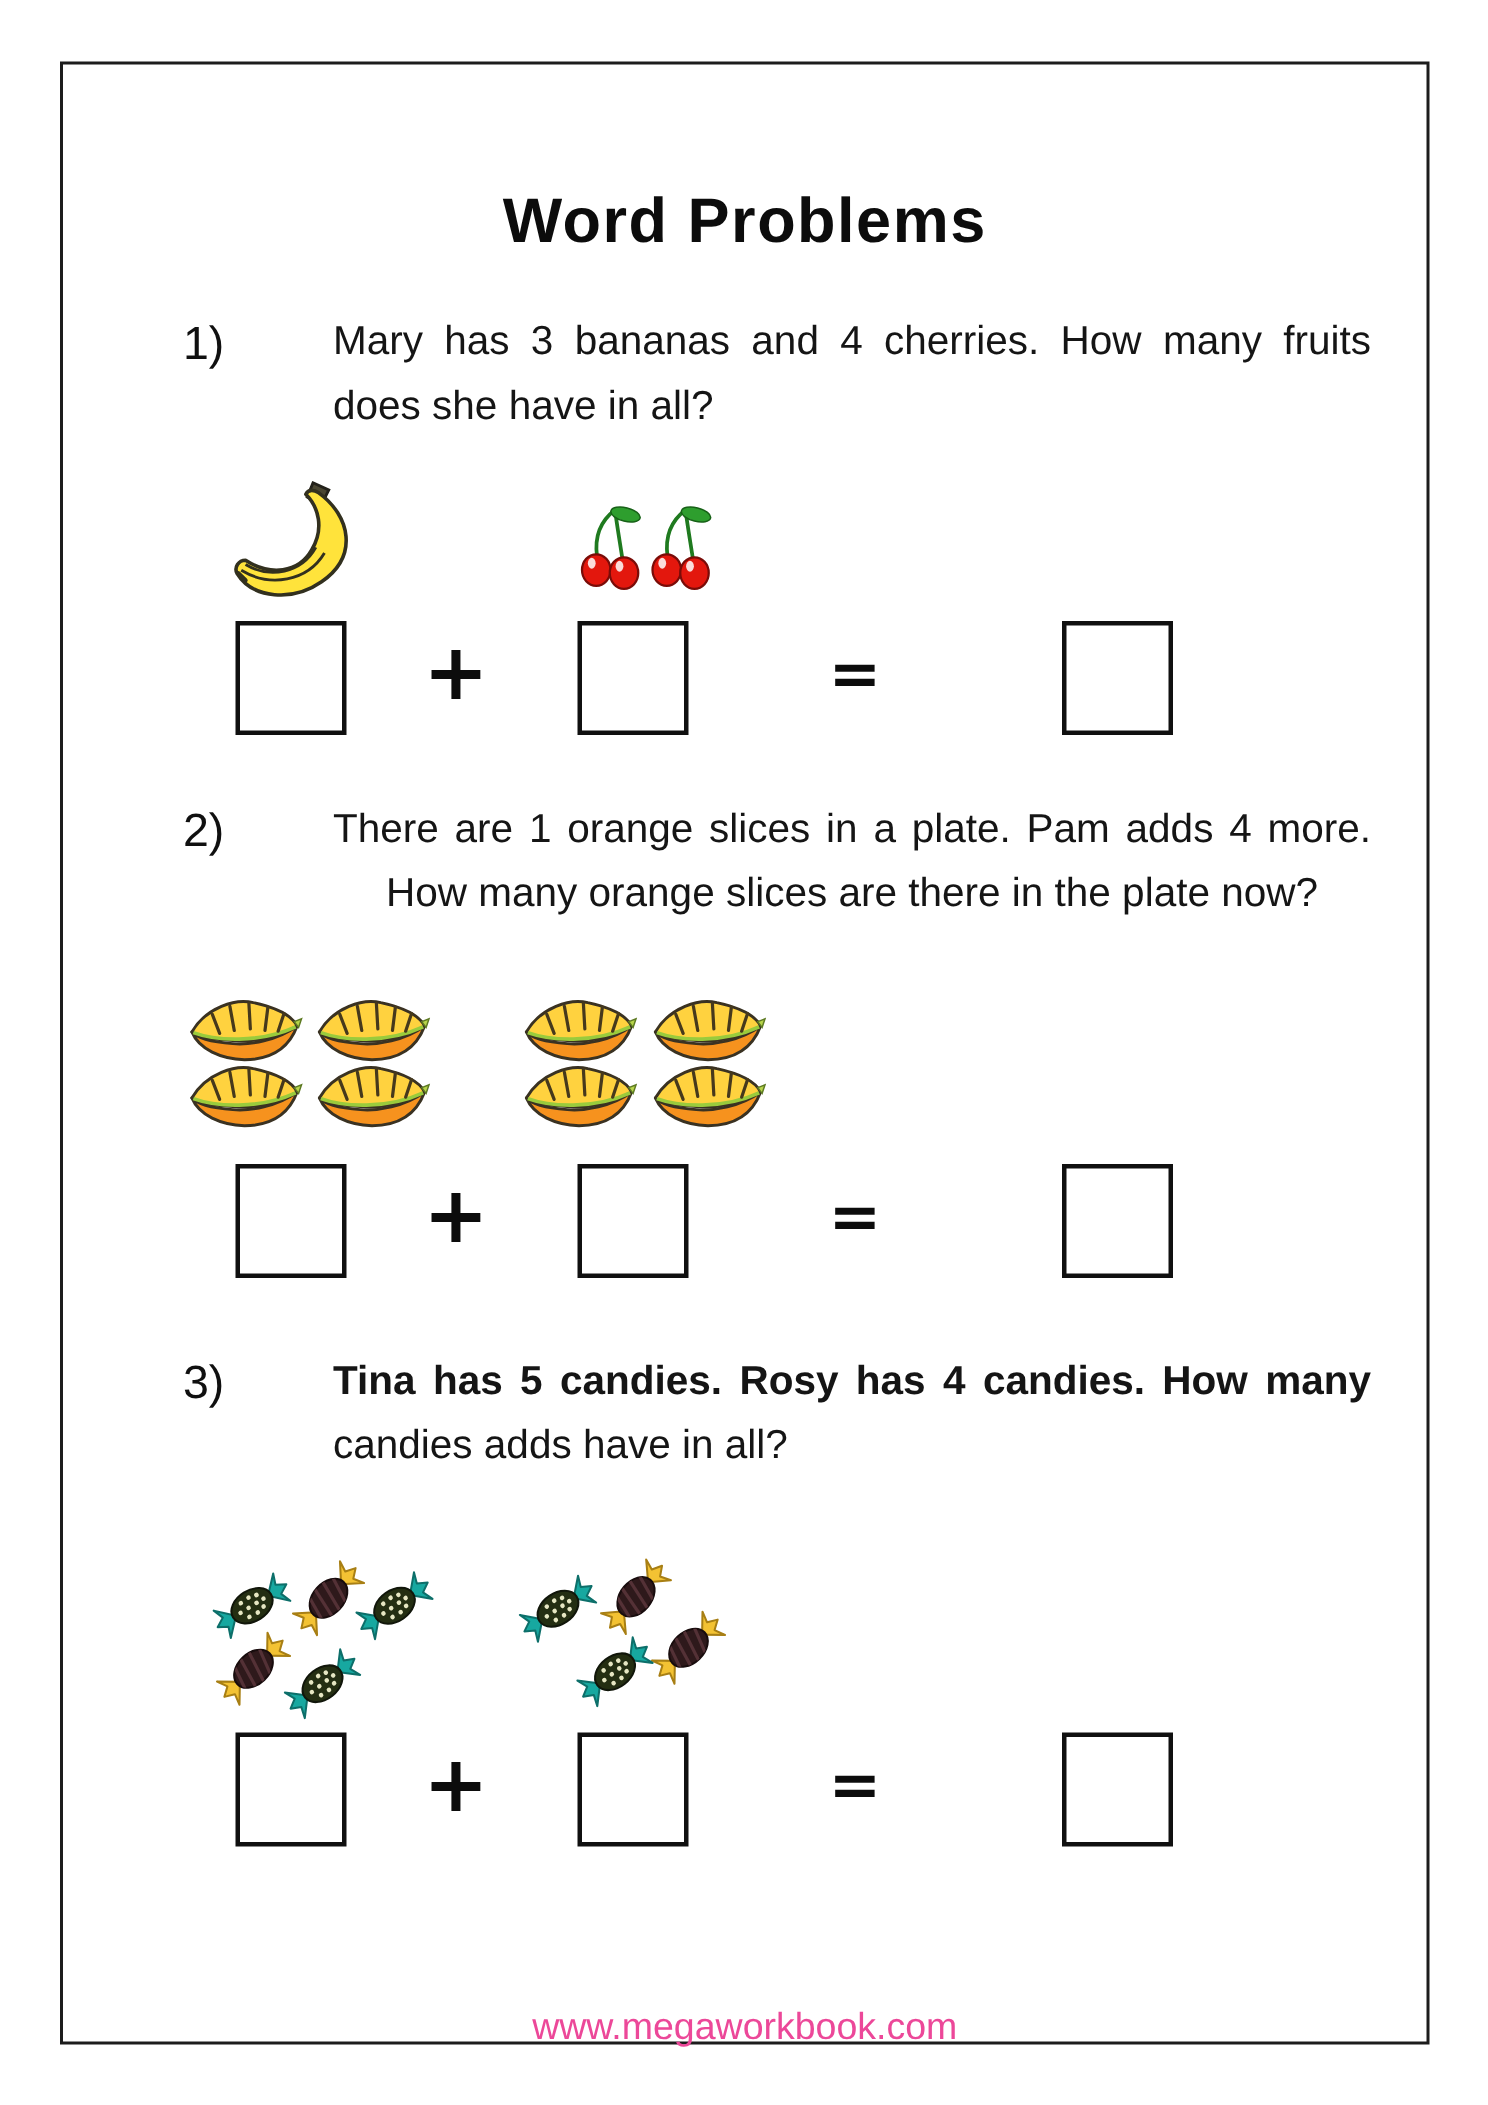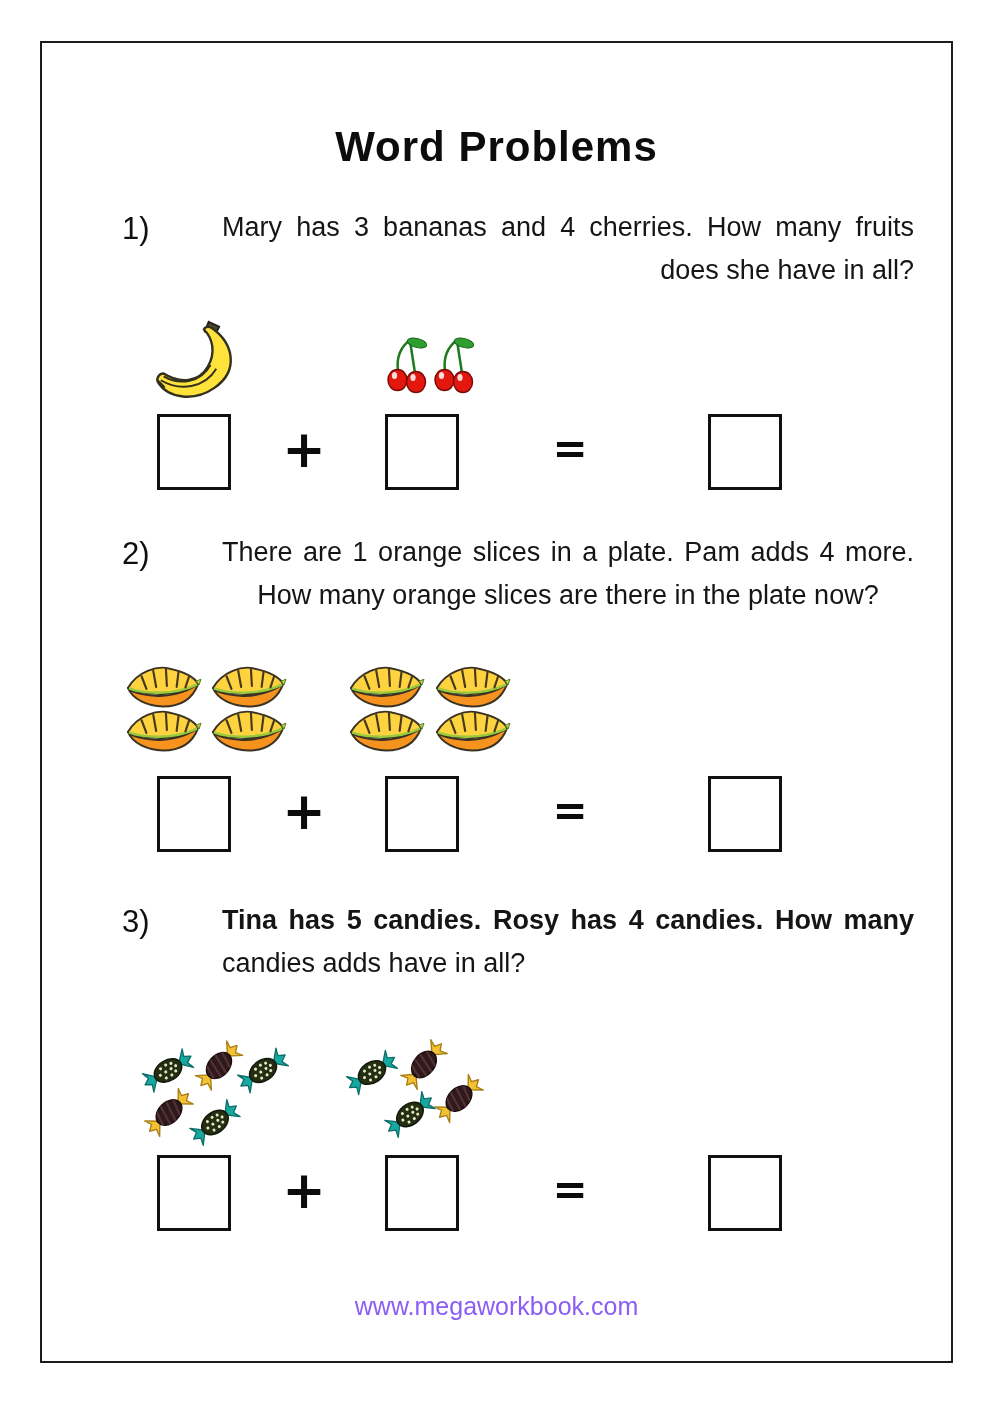--- a/index.html
+++ b/index.html
@@ -22,22 +22,22 @@
   .ansbox{
     width:68px;height:70px;border:3px solid #101010;background:#ffffff;
   }
   .op{
     width:52px;height:72px;line-height:70px;text-align:center;
     font-family:"DejaVu Sans", sans-serif;font-weight:bold;color:#0c0c0c;
   }
   .plus{font-size:52px;}
   .equals{font-size:42px;}
   .footer{
-    left:0;right:0;top:1249px;text-align:center;
-    font-size:25px;color:#8b5cf6;
+    left:0;right:0;top:1294px;text-align:center;
+    font-size:25px;color:#ec4899;
   }
   .icon{display:block;}
   .candy{width:58px;height:27px;}
   svg.defs{position:absolute;width:0;height:0;overflow:hidden;}
 </style>
 </head>
 <body>
 
 <svg class="defs" xmlns="http://www.w3.org/2000/svg" aria-hidden="true">
   <defs>
@@ -106,21 +106,21 @@
   </defs>
 </svg>
 
 <div class="page">
 
   <div class="abs title">Word Problems</div>
 
   <div>
     <div class="abs pnum" style="top:168px;">1)</div>
     <div class="abs pline just" style="top:168px;">Mary has 3 bananas and 4 cherries. How many fruits</div>
-    <div class="abs pline" style="top:211px;text-align:right;">does she have in all?</div>
+    <div class="abs pline" style="top:211px;">does she have in all?</div>
 
     <svg class="abs icon" style="left:108px;top:276px;" width="102" height="88">
         <use href="#banana-bunch"></use>
       </svg>
     <svg class="abs icon" style="left:344px;top:291px;" width="42" height="62">
         <use href="#cherry-pair"></use>
       </svg>
     <svg class="abs icon" style="left:391px;top:291px;" width="42" height="62">
         <use href="#cherry-pair"></use>
       </svg>

